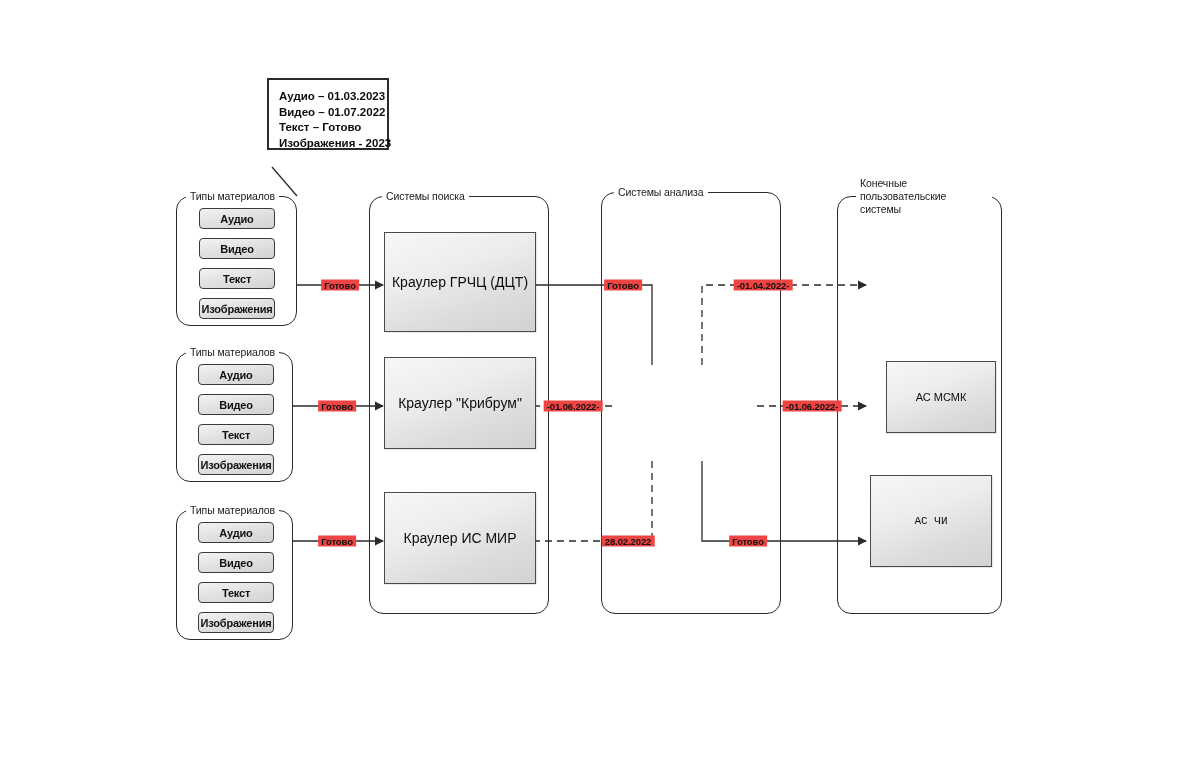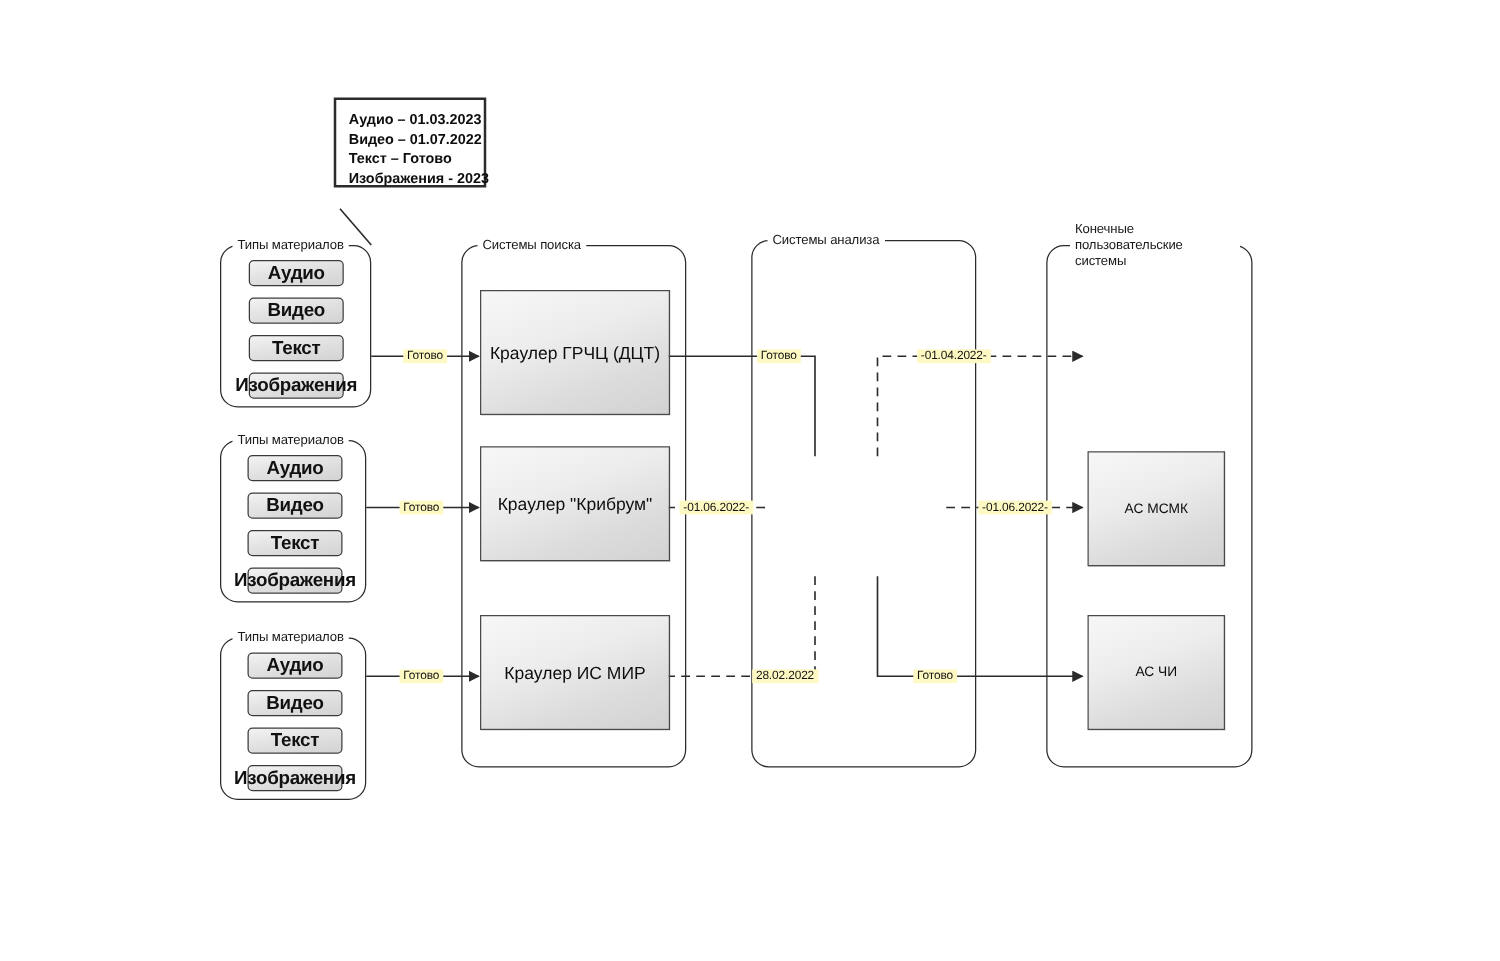--- a/index.html
+++ b/index.html
@@ -55,21 +55,21 @@
   
   .pill {
     position: absolute;
     border: 1.4px solid #3a3a3a;
     border-radius: 4px;
     background: linear-gradient(170deg, #f3f3f3 0%, #e2e2e2 45%, #d3d3d3 100%);
     box-sizing: border-box;
     display: flex;
     align-items: center;
     justify-content: center;
-    font-size: 15px;
+    font-size: 11px;
     font-weight: bold;
     color: #111;
     letter-spacing: -0.2px;
   }
 
   
   .node {
     position: absolute;
     border: 1.5px solid #4a4a4a;
     background: linear-gradient(160deg, #f7f7f7 0%, #ededed 38%, #dcdcdc 72%, #d2d2d2 100%);
@@ -97,28 +97,29 @@
     font-size: 11.5px;
     font-weight: bold;
     line-height: 15.5px;
     color: #0d0d0d;
     white-space: pre;
   }
 
   
   .edge-label {
     position: absolute;
-    background: #fef9c3;
+    background: #ef4444;
     font-size: 9.5px;
     color: #111;
     padding: 0 3px;
     white-space: pre;
     letter-spacing: -0.1px;
     transform: translate(-50%, -50%);
     line-height: 11px;
+    font-weight: bold;
   }
 </style>
 </head>
 <body>
 
 <div id="canvas">
 
   <svg class="wires" viewBox="0 0 1200 769" xmlns="http://www.w3.org/2000/svg">
     <defs>
       <marker id="arrow" viewBox="0 0 10 10" refX="9" refY="5" markerWidth="7" markerHeight="7" orient="auto-start-reverse">
@@ -187,22 +188,22 @@
     <div class="node big" style="left:14px; top:160px; width:152px; height:92px;">Краулер "Крибрум"</div>
     <div class="node big" style="left:14px; top:295px; width:152px; height:92px;">Краулер ИС МИР</div>
   </div>
 
   <div class="group-box" style="left:601px; top:192px; width:180px; height:422px;">
     <div class="group-title" style="left:12px; top:-7px;">Системы анализа</div>
   </div>
 
   <div class="group-box" style="left:837px; top:196px; width:165px; height:418px;">
     <div class="group-title two-line" style="left:18px; top:-20px;">Конечные пользовательские системы</div>
-    <div class="node mid" style="left:32px; top:164px; width:110px; height:92px;">АС МСМК</div>
-    <div class="node mid" style="left:32px; top:295px; width:110px; height:92px;">АС ЧИ</div>
+    <div class="node mid" style="left:48px; top:164px; width:110px; height:72px;">АС МСМК</div>
+    <div class="node mid" style="left:32px; top:278px; width:122px; height:92px;font-family:Liberation Mono, monospace;">АС ЧИ</div>
   </div>
 
   <div class="edge-label" style="left:340px; top:285px;">Готово</div>
   <div class="edge-label" style="left:337px; top:406px;">Готово</div>
   <div class="edge-label" style="left:337px; top:541px;">Готово</div>
 
   <div class="edge-label" style="left:623px; top:285px;">Готово</div>
   <div class="edge-label" style="left:573px; top:406px;">-01.06.2022-</div>
   <div class="edge-label" style="left:628px; top:541px;">28.02.2022</div>
 

